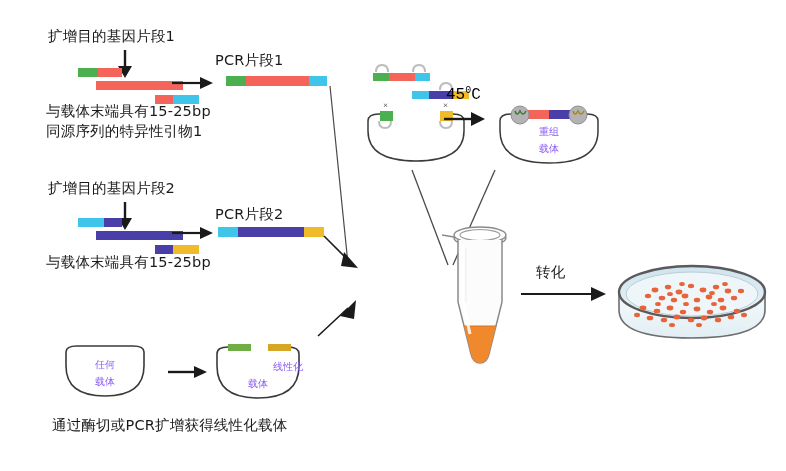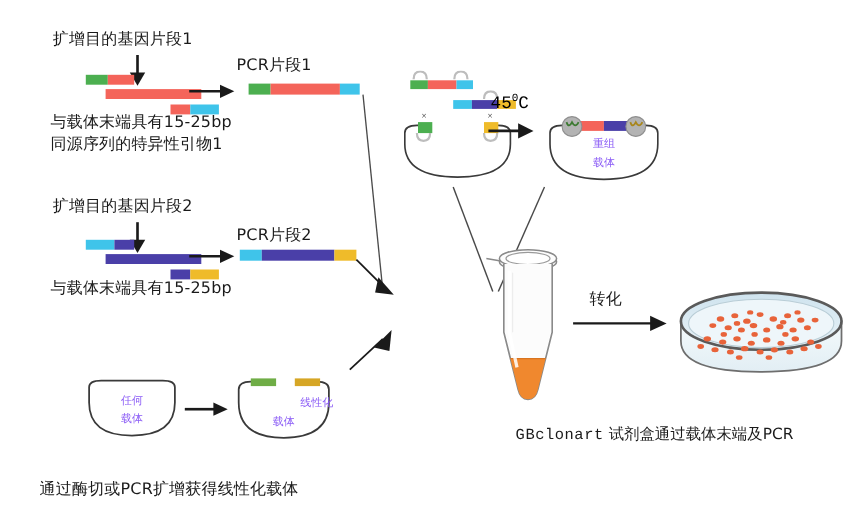--- a/index.html
+++ b/index.html
@@ -140,21 +140,21 @@
   <div class="cn-text abs" style="left:215px; top:204px;">PCR片段2</div>
 
   <div class="bar" id="f2-prod" style="left:218px; top:227px; width:106px; height:10px;">
       <div class="seg" style="left: 0%; width: 19%; background: rgb(63, 196, 234);"></div>
       <div class="seg" style="left: 19%; width: 62%; background: rgb(74, 63, 168);"></div>
       <div class="seg" style="left: 81%; width: 19%; background: rgb(239, 187, 42);"></div>
     </div>
 
   <div class="cn-text abs" style="left:46px; top:252px;">与载体末端具有15-25bp</div>
 
-  <div class="vector" style="left:78px; top:344px; width:84px; height:56px;">
+  <div class="vector" style="left:63px; top:344px; width:84px; height:56px;">
     <svg width="84" height="56" style="position:absolute; left:0; top:0;">
       <path d="M 3,8 Q 3,2 14,2 L 70,2 Q 81,2 81,8 L 81,22 Q 81,52 42,52 Q 3,52 3,22 Z" fill="#ffffff" stroke="#3a3a3a" stroke-width="1.6"></path>
     </svg>
     <div class="vlabel" style="top:12px;">任何</div>
     <div class="vlabel" style="top:29px;">载体</div>
   </div>
 
   <svg class="arrow-svg" style="left:168px; top:363px;" width="40" height="18">
     <line x1="0" y1="9" x2="28" y2="9" stroke="#1a1a1a" stroke-width="2.4"></line>
     <polygon points="26,3 26,15 39,9" fill="#1a1a1a"></polygon>
@@ -164,21 +164,21 @@
     <svg width="90" height="58" style="position:absolute; left:0; top:0;">
       <path d="M 4,22 L 4,10 Q 4,3 15,3 L 32,3 M 58,3 L 75,3 Q 86,3 86,10 L 86,22 Q 86,54 45,54 Q 4,54 4,22" fill="none" stroke="#3a3a3a" stroke-width="1.6"></path>
       <path d="M 4,22 Q 4,54 45,54 Q 86,54 86,22" fill="#ffffff" stroke="none" opacity="0"></path>
     </svg>
     <div class="seg" style="left:15px; top:0px; width:23px; height:7px; background:#6FAD46;"></div>
     <div class="seg" style="left:55px; top:0px; width:23px; height:7px; background:#D6A625;"></div>
     <div class="vlabel" style="top:14px;text-align:right;">线性化</div>
     <div class="vlabel" style="top:31px;">载体</div>
   </div>
 
-  <div class="cn-text abs" style="left:36px; top:415px;margin-top:20px;">通过酶切或PCR扩增获得线性化载体</div>
+  <div class="cn-text abs" style="left:52px; top:415px;">通过酶切或PCR扩增获得线性化载体</div>
 
   <div class="abs" style="left:371px; top:64px; width:62px; height:18px;">
     <svg width="62" height="10" style="position:absolute;left:2px;top:0;">
       <path d="M 3,8 Q 3,1 9,1 Q 15,1 15,8" fill="none" stroke="#bdbdbd" stroke-width="2"></path>
       <path d="M 40,8 Q 40,1 46,1 Q 52,1 52,8" fill="none" stroke="#bdbdbd" stroke-width="2"></path>
     </svg>
     <div class="bar" id="asm-ins1" style="left:2px; top:9px; width:57px; height:8px;">
         <div class="seg" style="left: 0%; width: 28%; background: rgb(76, 175, 80);"></div>
         <div class="seg" style="left: 28%; width: 45%; background: rgb(244, 100, 90);"></div>
         <div class="seg" style="left: 73%; width: 27%; background: rgb(63, 196, 234);"></div>
@@ -340,18 +340,14 @@
         <ellipse cx="24" cy="57" rx="3.0" ry="2.2"></ellipse>
           <ellipse cx="59" cy="67" rx="3.0" ry="2.1"></ellipse>
         <ellipse cx="86" cy="67" rx="3.0" ry="2.1"></ellipse>
           <ellipse cx="45" cy="46" rx="2.9" ry="2.1"></ellipse>
         <ellipse cx="101" cy="46" rx="2.9" ry="2.1"></ellipse>
           <ellipse cx="73" cy="46" rx="2.9" ry="2.1"></ellipse>
       </g>
     </svg>
   </div>
 
-  <div class="caption" style="left:410px; top:384px; width:370px;">
-    <span class="cap-mono">GBclonart</span>
-    <span>试剂盒通过载体末端及PCR</span>
-  </div>
 
 </div>
 
 </body></html>

